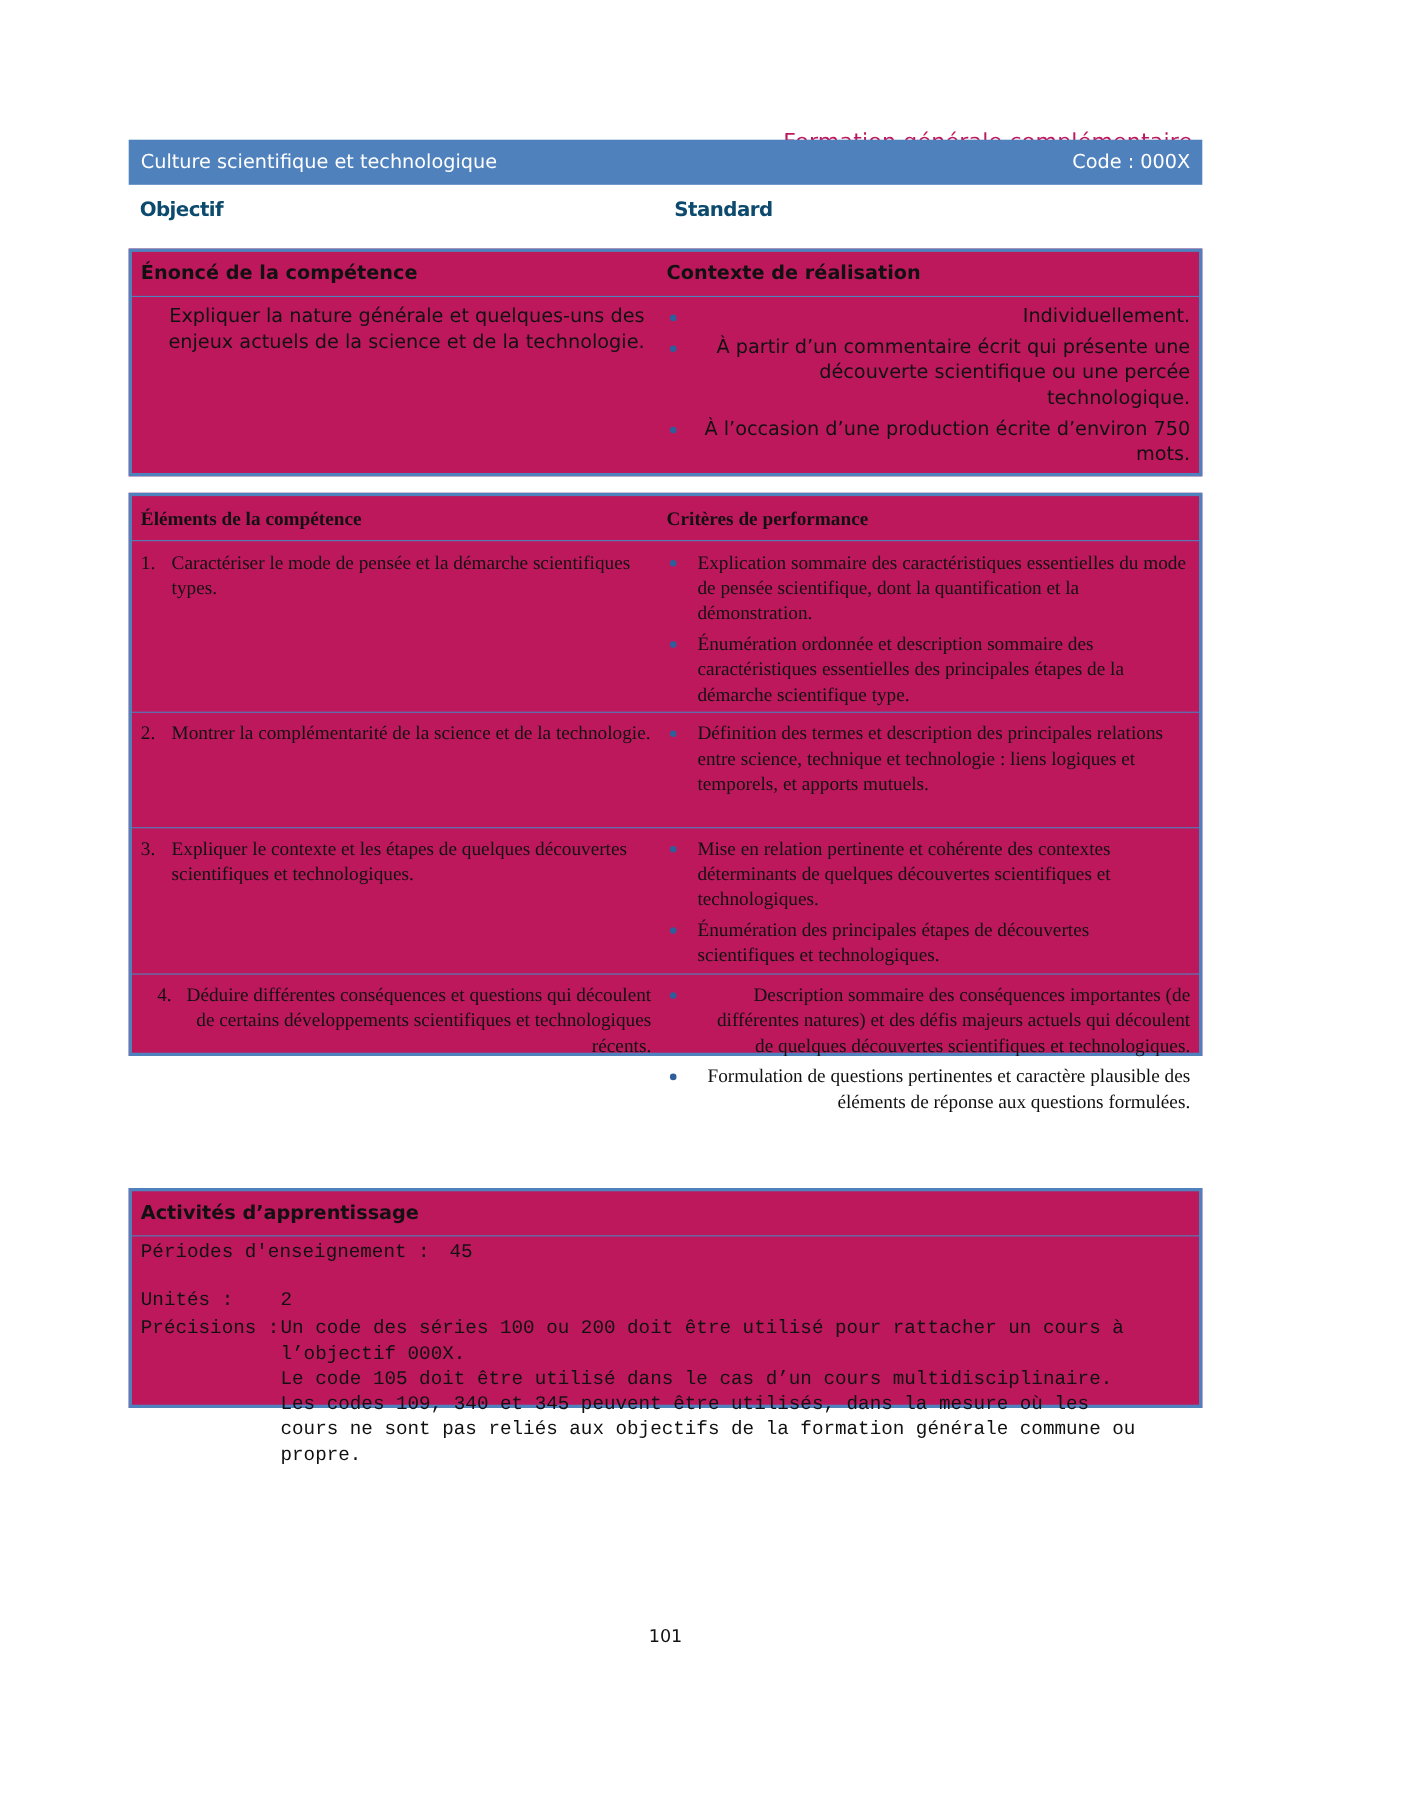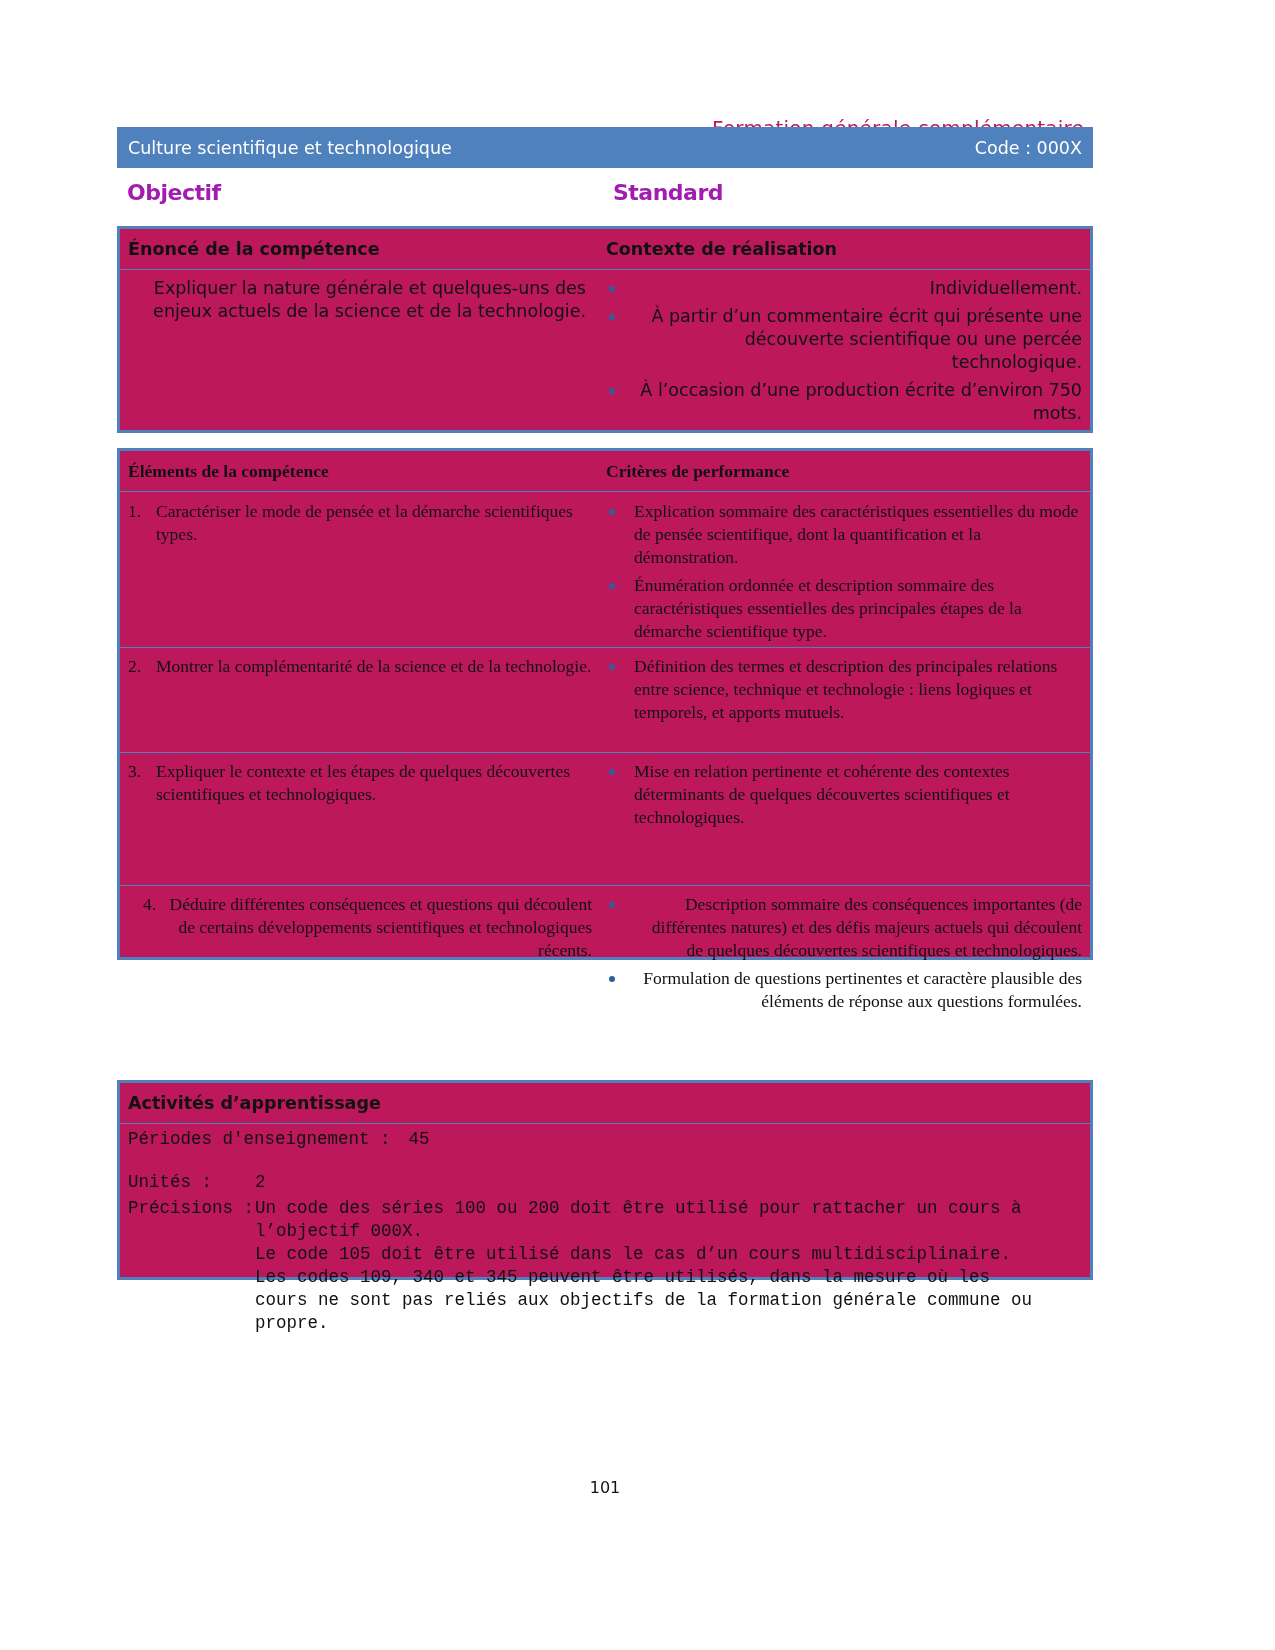--- a/index.html
+++ b/index.html
@@ -2,21 +2,21 @@
 <html><head>
 <meta charset="utf-8">
 <style>
   html, body { margin:0; padding:0; background:#ffffff; }
   body { width:1275px; height:1650px; position:relative; overflow:hidden;
          font-family:"DejaVu Sans", "Liberation Sans", sans-serif; color:#111; }
   .running-head { position:absolute; top:76px; right:191px; font-size:20px; color:#be185d; letter-spacing:0.2px;margin-top:40px; }
   .banner { position:absolute; left:117px; top:127px; width:976px; height:41px; background:#4f81bd; color:#fff;
             display:flex; justify-content:space-between; align-items:center; box-sizing:border-box; padding:12px 11px; font-size:17.5px; }
   .col-heads { position:absolute; left:117px; top:180px; width:976px; height:34px; }
-  .col-heads span { position:absolute; top:0; font-weight:bold; font-size:22px; color:#a21caf; letter-spacing:-0.5px; }
+  .col-heads span { position:absolute; top:0; font-weight:bold; font-size:18px; color:#0c4a6e; letter-spacing:-0.5px; }
   .col-heads .left { left:10px; }
   .col-heads .right { left:496px; }
 
   .box { position:absolute; left:117px; width:976px; border:3px solid #4f81bd; box-sizing:border-box; background:#be185d; }
   .box .head { height:40px; border-bottom:1px solid #4f81bd; display:flex; align-items:center; font-weight:bold; font-size:17.5px; }
   .box .row { display:flex; border-bottom:1px solid #4f81bd; box-sizing:border-box; }
   .box .row:last-child { border-bottom:none;text-align:right; }
   .cell-l { width:486px; padding-left:8px; box-sizing:border-box; }
   .cell-r { flex:1; box-sizing:border-box; padding-left:0; }
   .txt { font-size:17.5px; line-height:23px; }
@@ -121,20 +121,24 @@
           <span class="n">3.</span>
           <span>Expliquer le contexte et les étapes de quelques découvertes scientifiques et technologiques.</span>
         </div>
       </div>
     <div class="cell-r">
         <ul class="bul">
       <li>
             <span class="dot"></span>
             <span class="t">Mise en relation pertinente et cohérente des contextes déterminants de quelques découvertes scientifiques et technologiques.</span>
           </li>
+      <li>
+            <span class="dot"></span>
+            <span class="t">Énumération des principales étapes de découvertes scientifiques et technologiques.</span>
+          </li>
     </ul>
       </div>
   </div>
   <div class="row" style="padding-top:7px;">
     <div class="cell-l" style="padding-right:14px;">
         <div class="numitem">
           <span class="n">4.</span>
           <span>Déduire différentes conséquences et questions qui découlent de certains développements scientifiques et technologiques récents.</span>
         </div>
       </div>

